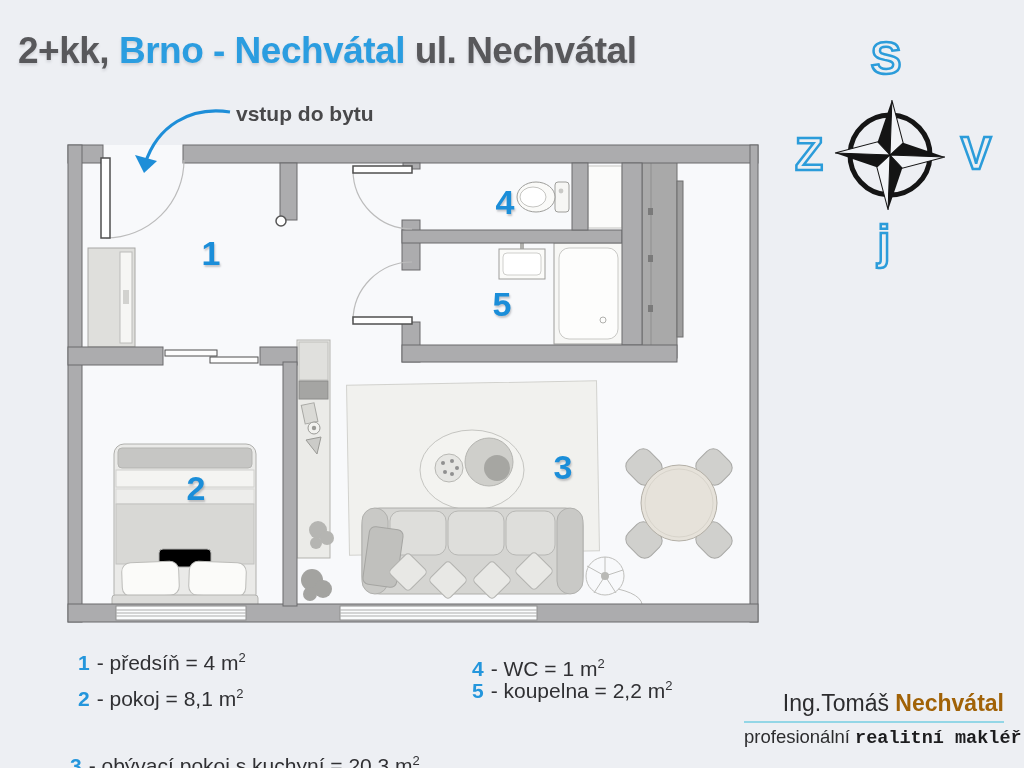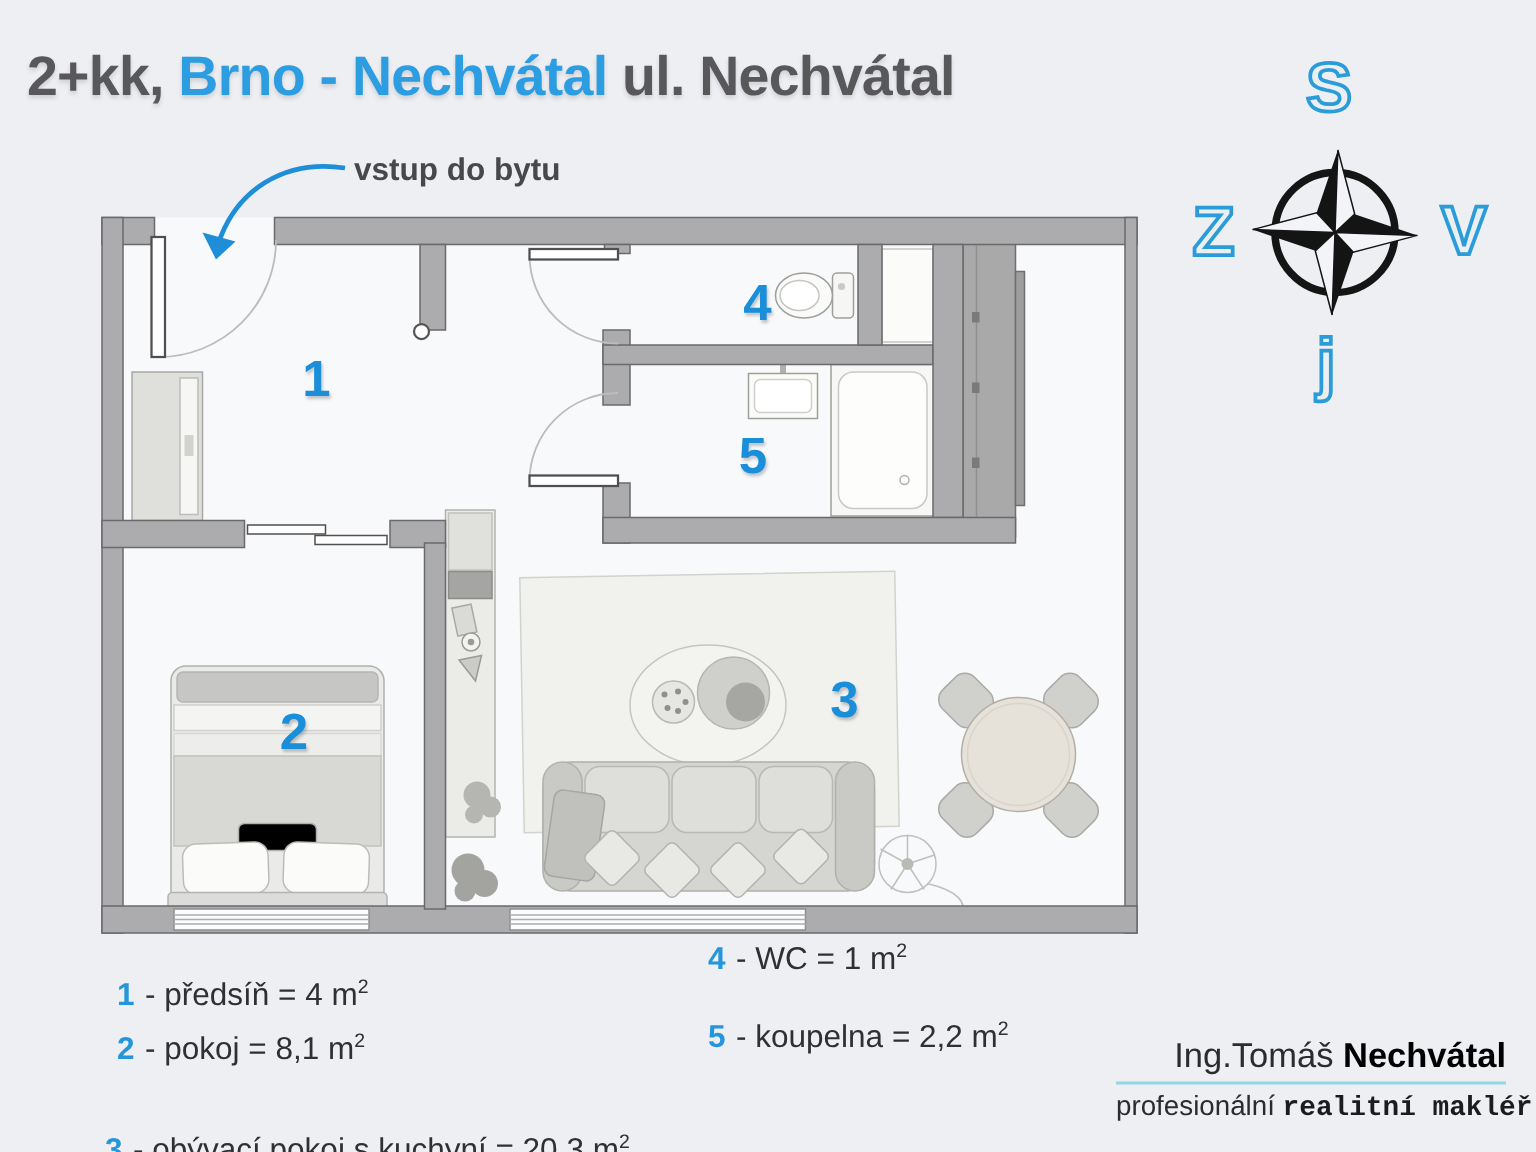--- a/index.html
+++ b/index.html
@@ -26,21 +26,21 @@
            text-shadow:1px 2px 2px rgba(40,40,50,0.25);}
 
   
   .legendrow{position:absolute;font-size:21px;color:#303033;white-space:nowrap;font-weight:500;}
   .legendrow .lnum{color:#2496dc;font-weight:800;margin-right:7px;}
   .legendrow sup{font-size:13px;}
 
   
   #agent{position:absolute;left:744px;top:690px;width:260px;text-align:right;color:#2c2c2e;}
   #agent .name{font-size:23px;white-space:nowrap;}
-  #agent .name b{font-weight:800;color:#000000;margin-top:16px;}
+  #agent .name b{font-weight:800;color:#a16207;margin-top:16px;}
   #agent .rule{height:2px;background:#93d6e6;margin:4px 0 3px 0;}
   #agent .sub{font-size:18.5px;white-space:nowrap;}
   #agent .sub b{font-weight:800;color:#1c1c1e;font-family:Liberation Mono, monospace;}
 
   svg{position:absolute;left:0;top:0;}
 </style>
 </head>
 <body>
 
 <div id="page">
@@ -252,21 +252,21 @@
 
   <div class="roomnum" style="left:211px;top:253px;">1</div>
   <div class="roomnum" style="left:196px;top:488px;">2</div>
   <div class="roomnum" style="left:563px;top:467px;">3</div>
   <div class="roomnum" style="left:505px;top:202px;">4</div>
   <div class="roomnum" style="left:502px;top:304px;">5</div>
 
   <div class="legendrow" style="left:78px;top:650px;"><span class="lnum">1</span><span>- předsíň = 4 m</span><sup>2</sup></div>
   <div class="legendrow" style="left:78px;top:686px;"><span class="lnum">2</span><span>- pokoj = 8,1 m</span><sup>2</sup></div>
   <div class="legendrow" style="left:70px;top:721px;margin-top:32px;"><span class="lnum">3</span><span>- obývací pokoj s kuchyní = 20,3 m</span><sup>2</sup></div>
-  <div class="legendrow" style="left:472px;top:626px;"><span class="lnum">4</span><span>- WC = 1 m</span><sup>2</sup></div>
+  <div class="legendrow" style="left:472px;top:656px;"><span class="lnum">4</span><span>- WC = 1 m</span><sup>2</sup></div>
   <div class="legendrow" style="left:472px;top:678px;"><span class="lnum">5</span><span>- koupelna = 2,2 m</span><sup>2</sup></div>
 
   <div id="agent">
     <div class="name"><span>Ing.Tomáš</span> <b>Nechvátal</b></div>
     <div class="rule"></div>
     <div class="sub"><span>profesionální</span> <b>realitní makléř</b></div>
   </div>
 
 </div>
 

